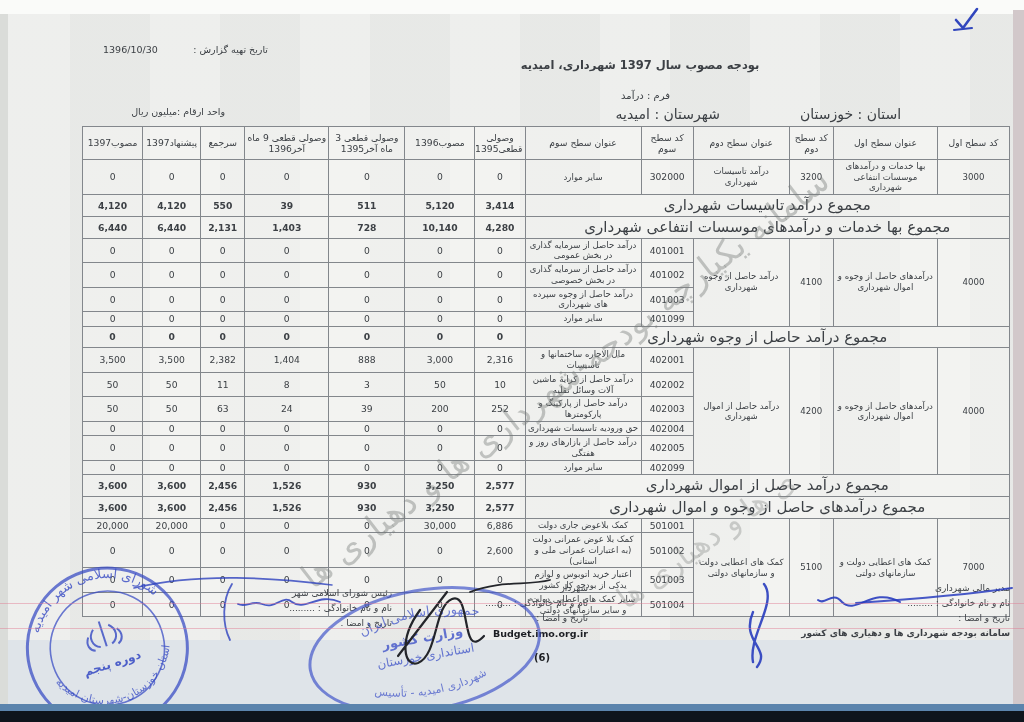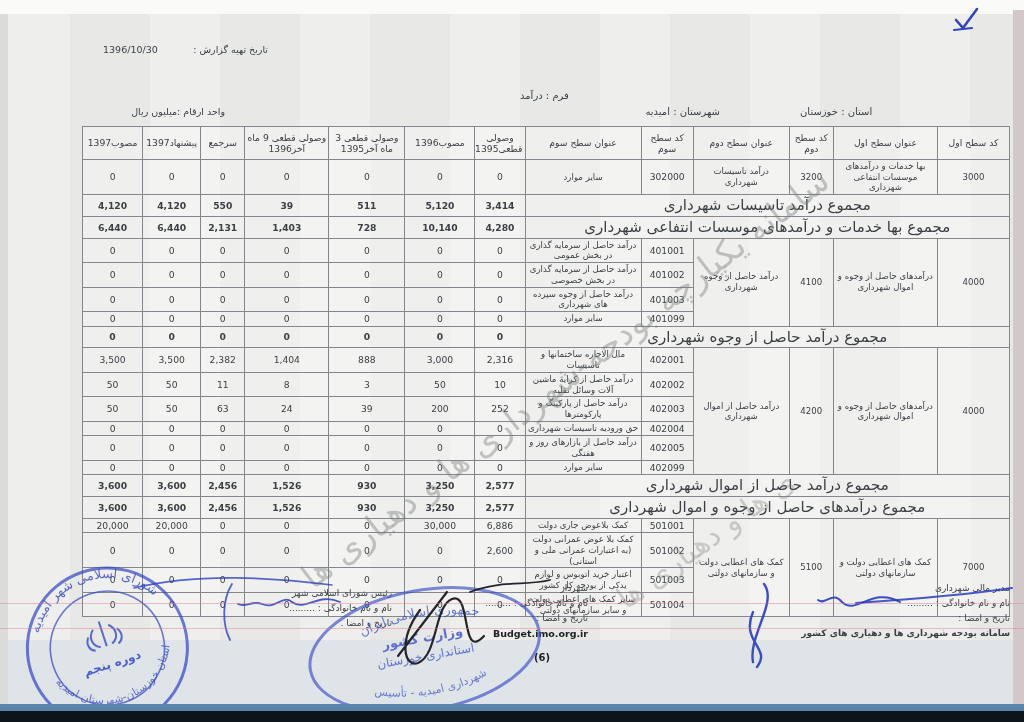--- a/index.html
+++ b/index.html
@@ -10,23 +10,23 @@
   .stripe{position:absolute;left:0;top:14px;width:1024px;height:690px;
           background:repeating-linear-gradient(90deg,rgba(255,255,255,.10) 0 70px,rgba(40,60,50,.025) 70px 150px);}
   .band-lower{position:absolute;left:0;top:640px;width:1024px;height:66px;background:#dfe4e9;}
   .band-blue{position:absolute;left:0;top:704px;width:1024px;height:7px;background:#5b84ad;}
   .band-dark{position:absolute;left:0;top:711px;width:1024px;height:11px;background:#0e141c;}
   .edge-right{position:absolute;left:1013px;top:10px;width:11px;height:700px;background:#d2c8ca;}
   .edge-left{position:absolute;left:0;top:14px;width:8px;height:690px;background:#dadcd9;}
   .scanline{position:absolute;left:0;width:1024px;height:1px;background:rgba(225,120,145,.45);}
 
   .rtl{direction:rtl;}
-  .hd-text{position:absolute;font-size:10px;color:#3c4045;}
+  .hd-text{position:absolute;font-size:14px;color:#3c4045;}
   #doc-title{left:480px;top:58px;width:320px;text-align:center;font-weight:bold;font-size:11.5px;}
-  #form-label{left:520px;top:90px;width:150px;text-align:left;font-size:10px;}
+  #form-label{left:520px;top:90px;width:150px;text-align:right;font-size:10px;}
   #province{left:800px;top:106px;width:130px;text-align:left;}
   #county{left:600px;top:106px;width:120px;text-align:right;}
   #unit{left:105px;top:106px;width:120px;text-align:right;font-size:9.5px;}
   #report-date{left:103px;top:44px;width:165px;display:flex;direction:rtl;justify-content:space-between;font-size:9.5px;}
 
   
   #budget-table{position:absolute;right:14px;top:126px;width:928px;border-collapse:collapse;table-layout:fixed;direction:rtl;background:rgba(248,249,247,.45);}
   #budget-table th,#budget-table td{border:1px solid #83878c;font-size:8.6px;padding:1px 2px;
       text-align:center;vertical-align:middle;color:#3c4045;line-height:1.25;overflow:hidden;}
   #budget-table th{height:30px;font-weight:normal;font-size:9.2px;}
@@ -64,20 +64,21 @@
   <div class="band-top"></div>
   <div class="stripe"></div>
   <div class="band-lower"></div>
   <div class="edge-right"></div>
   <div class="edge-left"></div>
 
   <div id="report-date" class="hd-text rtl">
     <span>تاریخ تهیه گزارش :</span>
     <span>1396/10/30</span>
   </div>
+  <div id="doc-title" class="hd-text rtl">بودجه مصوب سال 1397 شهرداری، امیدیه</div>
   <div id="form-label" class="hd-text rtl">فرم : درآمد</div>
   <div id="province" class="hd-text rtl">استان : خوزستان</div>
   <div id="county" class="hd-text rtl">شهرستان : امیدیه</div>
   <div id="unit" class="hd-text rtl">واحد ارقام :میلیون ریال</div>
 
   <table id="budget-table">
       <colgroup>
         <col style="width: 72px;">
         <col style="width: 104px;">
         <col style="width: 44px;">

